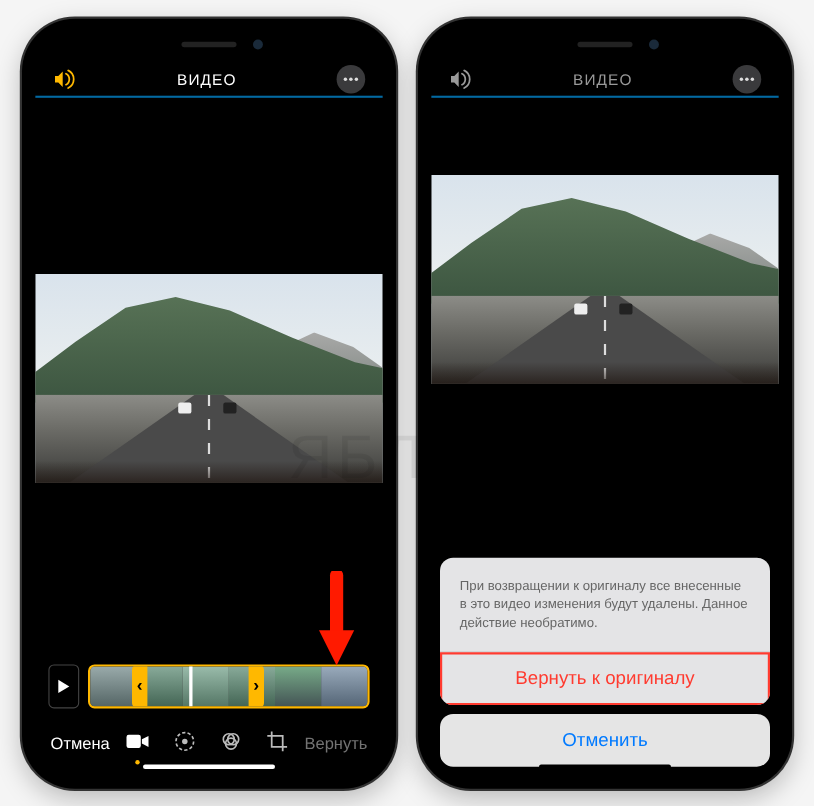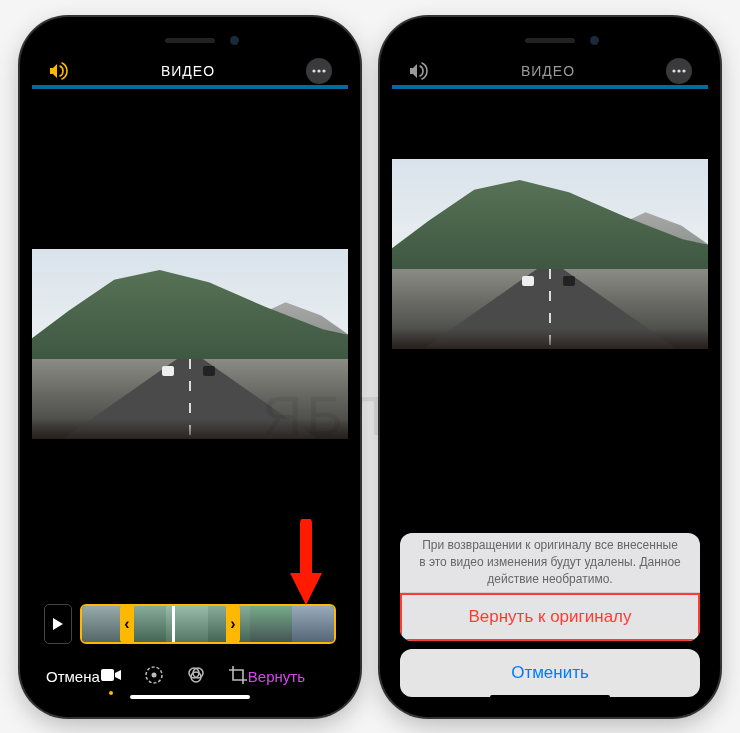--- a/index.html
+++ b/index.html
@@ -66,21 +66,21 @@
     display: flex;
     flex-direction: column;
   }
   .topbar {
     height: 60px;
     padding-top: 28px;
     display: flex;
     align-items: center;
     justify-content: space-between;
     padding-left: 16px; padding-right: 16px;
-    border-bottom: 4px solid #0369a1;
+    border-bottom: 2px solid #0369a1;
   }
   .topbar .title {
     color: #fff;
     font-size: 14px;
     letter-spacing: 1px;
     font-weight: 500;
   }
   .vol-icon svg { display:block; }
   .more-btn {
     width: 26px; height: 26px; border-radius: 50%;
@@ -167,26 +167,26 @@
     color:#000; font-weight:700;
   }
   .handle.left { left:38px; border-top-left-radius:5px; border-bottom-left-radius:5px;}
   .handle.right { right:94px; border-top-right-radius:5px; border-bottom-right-radius:5px;}
   .timeline .cursor {
     position:absolute; top:-4px; bottom:-4px; left:90px; width:3px;
     background:#fff; border-radius:2px;
   }
   .toolbar {
     height: 56px;
-    display:flex; align-items:center; justify-content:flex-start;
+    display:flex; align-items:center; justify-content:space-between;
     padding: 0 14px;
     color:#fff;
   }
   .toolbar .lbl { font-size:15px; }
-  .toolbar .revert { color:#d946ef; font-size:15px; }
+  .toolbar .revert { color:#737373; font-size:15px; }
   .tools { display:flex; gap:22px; align-items:center; }
   .tool { color:#bbb; position:relative; }
   .tool.active { color:#fff; }
   .tool.active::after {
     content:""; position:absolute; left:50%; transform:translateX(-50%);
     bottom:-8px; width:4px; height:4px; border-radius:50%; background:#ffb800;
   }
   .home-ind {
     position:absolute; bottom:6px; left:50%; transform:translateX(-50%);
     width:120px; height:4px; border-radius:3px; background:#fff;
@@ -194,22 +194,22 @@
 
   
   .sheet {
     position:absolute; left:8px; right:8px; bottom:8px;
     display:flex; flex-direction:column; gap:8px;
   }
   .sheet-card {
     background:#e4e4e6; border-radius:12px; overflow:hidden;
   }
   .sheet-msg {
-    padding: 4px 18px;
-    color:#666; font-size:12px; text-align:center; line-height:1.4;
+    padding: 17px 18px;
+    color:#666; font-size:12px; line-height:1.4;
     border-bottom:1px solid #cfcfd1;
   }
   .sheet-action {
     padding: 14px;
     text-align:center; font-size:17px;
     color:#ff3b30;
   }
   .hl { box-shadow: inset 0 0 0 2px #ff3b30; }
   .sheet-cancel {
     background:#e5e5e5; border-radius:12px;

